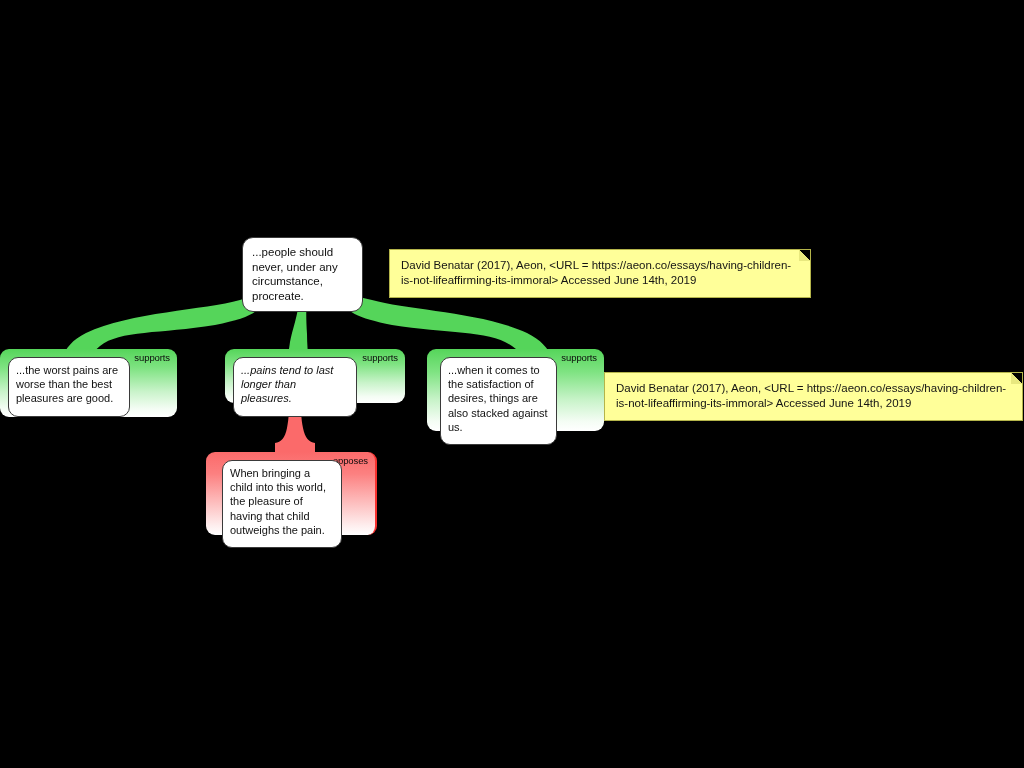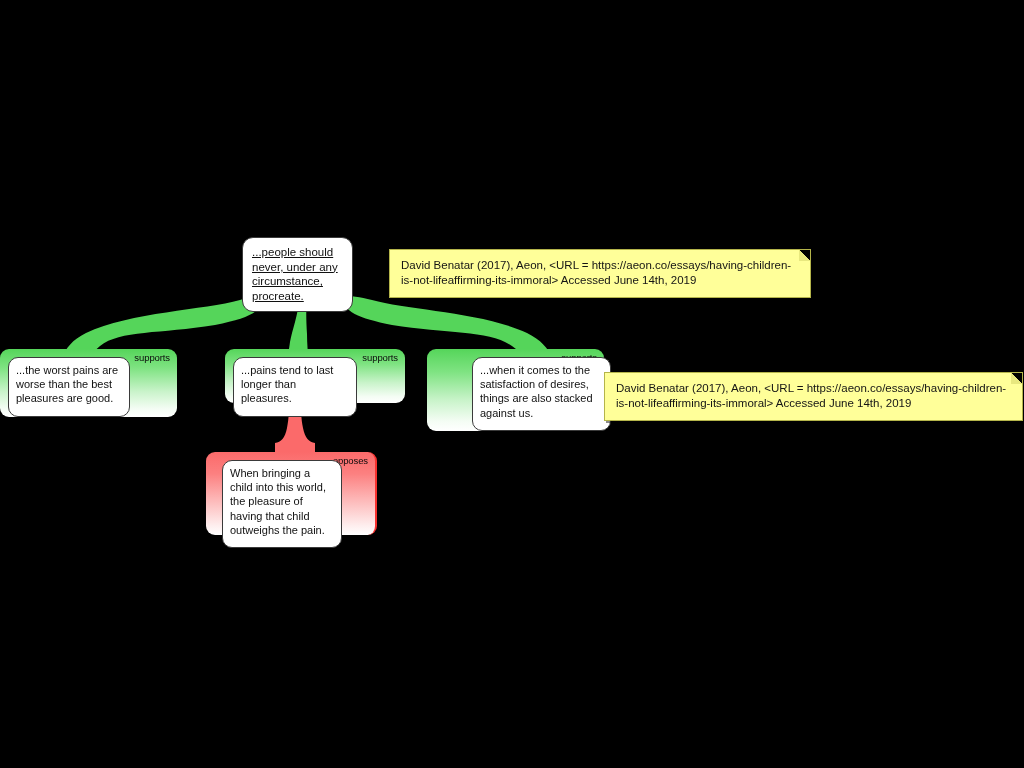--- a/index.html
+++ b/index.html
@@ -137,41 +137,41 @@
              L 287 400
              L 303 400
              L 303 404
              L 301 404
              C 301 410, 301 418, 303 428
              C 305 438, 309 442, 315 443
              L 315 455
              L 275 455 Z" fill="#fb6a6a"></path>
   </svg>
 
-  <div class="claim-node" style="left:242px; top:237px; width:111px;text-decoration:underline;">
+  <div class="claim-node" style="left:242px; top:237px; width:121px;">
     <span>...people should never, under any circumstance, procreate.</span>
   </div>
 
   <div class="reason-card supports" style="left:0px; top:349px; width:177px; height:68px;">
     <span class="rel-label">supports</span>
     <div class="inner-box" style="left:8px; top:8px; width:122px;">
       <span>...the worst pains are worse than the best pleasures are good.</span>
     </div>
   </div>
 
   <div class="reason-card supports" style="left:225px; top:349px; width:180px; height:54px;">
     <span class="rel-label">supports</span>
-    <div class="inner-box" style="left:8px; top:8px; width:124px;">
+    <div class="inner-box" style="left:8px; top:8px; width:124px;font-style:italic;">
       <span>...pains tend to last longer than pleasures.</span>
     </div>
   </div>
 
   <div class="reason-card supports" style="left:427px; top:349px; width:177px; height:82px;">
     <span class="rel-label">supports</span>
-    <div class="inner-box" style="left:13px; top:8px; width:139px;margin-left:32px;">
+    <div class="inner-box" style="left:13px; top:8px; width:117px;">
       <span>...when it comes to the satisfaction of desires, things are also stacked against us.</span>
     </div>
   </div>
 
   <div class="reason-card opposes" style="left:206px; top:452px; width:171px; height:83px;">
     <span class="rel-label">opposes</span>
     <div class="inner-box" style="left:16px; top:8px; width:120px;">
       <span>When bringing a child into this world, the pleasure of having that child outweighs the pain.</span>
     </div>
   </div>

